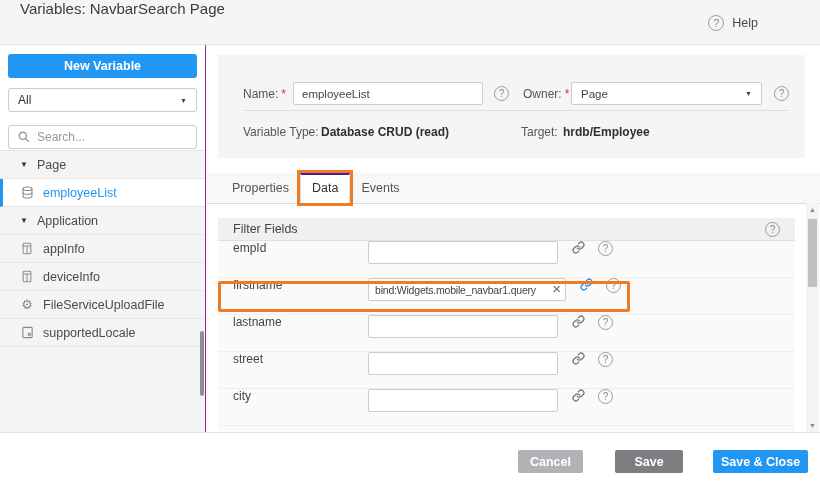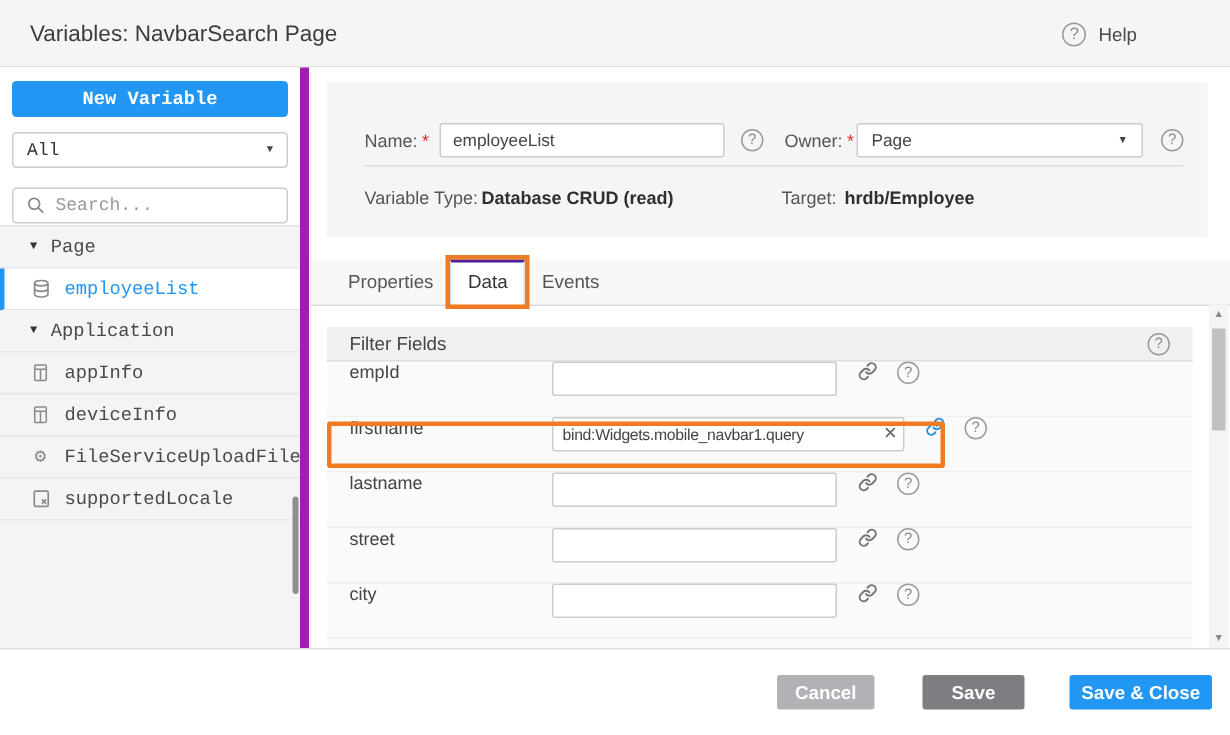--- a/index.html
+++ b/index.html
@@ -5,35 +5,35 @@
   * { margin:0; padding:0; box-sizing:border-box; }
   html,body { width:820px; height:490px; }
   body {
     position:relative; overflow:hidden; background:#fff;
     font-family:"Liberation Sans", sans-serif; color:#444; font-size:12px;
   }
   
   .app-header {
     position:absolute; left:0; top:0; width:820px; height:45px;
     background:#f5f5f5; border-bottom:1px solid #e2e2e2;
-    display:flex; align-items:center; padding:0 20px;
+    display:flex; align-items:flex-start; padding:0 20px;
   }
   .app-title { font-size:15px; color:#3c3c3c; }
   .help-link { position:absolute; right:62px; top:0; height:45px; display:flex; align-items:center; gap:8px; cursor:pointer; }
   .help-text { font-size:12.5px; color:#4a4a4a; }
   .qicon {
     display:inline-flex; align-items:center; justify-content:center;
     width:15px; height:15px; border:1px solid #9b9b9b; border-radius:50%;
     color:#8a8a8a; font-size:10px; flex:0 0 auto; background:transparent;
   }
   .qicon.lg { width:16px; height:16px; font-size:11px; }
   
   .sidebar {
     position:absolute; left:0; top:45px; width:206px; height:387px;
-    background:#fff; border-right:6px solid #a21caf;font-family:Liberation Mono, monospace;
+    background:#fff; border-right:1px solid #a21caf;
   }
   .sidebar-top { padding:9px 8px 0 8px; }
   .new-var-btn {
     width:100%; height:24px; background:#2196f3; color:#fff; border:none;
     border-radius:3px; font-family:inherit; font-size:12.5px; font-weight:bold; cursor:pointer;
   }
   .filter-select {
     margin-top:10px; height:24px; border:1px solid #ccc; border-radius:3px; background:#fff;
     display:flex; align-items:center; justify-content:space-between; padding:0 9px;
     font-size:12px; color:#333; cursor:pointer;gap:43px;
@@ -108,21 +108,21 @@
   }
   .f-row {
     height:37px; display:flex; padding-left:15px; border-bottom:1px solid #eeeeee;
   }
   .f-label { width:135px; font-size:12px; color:#444; }
   .f-input-wrap { position:relative; }
   .f-input {
     width:190px; height:23px; border:1px solid #ccc; border-radius:2px; background:#fff;
     font-family:inherit; font-size:10.5px; color:#444; padding:0 6px; outline:none; letter-spacing:-0.2px;
   }
-  .f-input.bound { width:235px; padding-right:22px; }
+  .f-input.bound { width:198px; padding-right:22px; }
   .clear-x {
     position:absolute; right:5px; top:2px; font-size:15px; color:#666; cursor:pointer; line-height:18px;
   }
   .link-icon { margin-left:14px; color:#767676; cursor:pointer; display:inline-flex; }
   .link-icon.bound { color:#2a8fdd; }
   .f-row .qicon { margin-left:13px; cursor:pointer; }
   .annotation-box {
     position:absolute; left:0px; top:63px; width:412px; height:31px;
     border:3px solid #ef7b23; border-radius:2px; pointer-events:none;
   }

